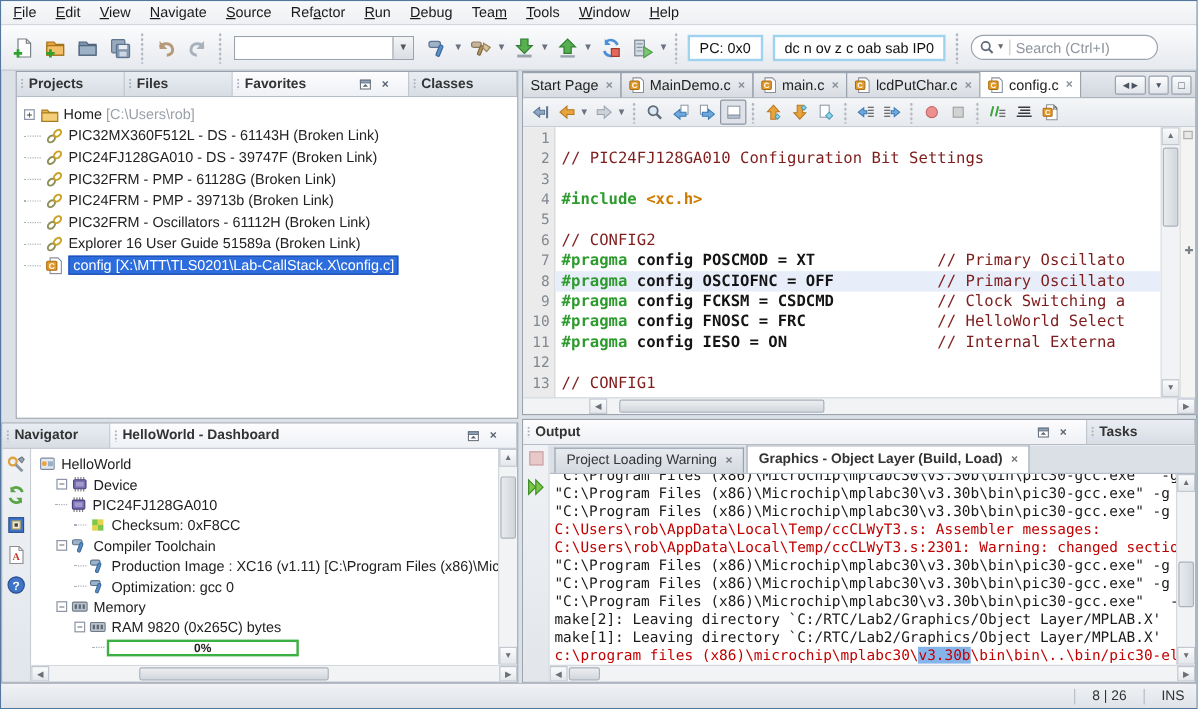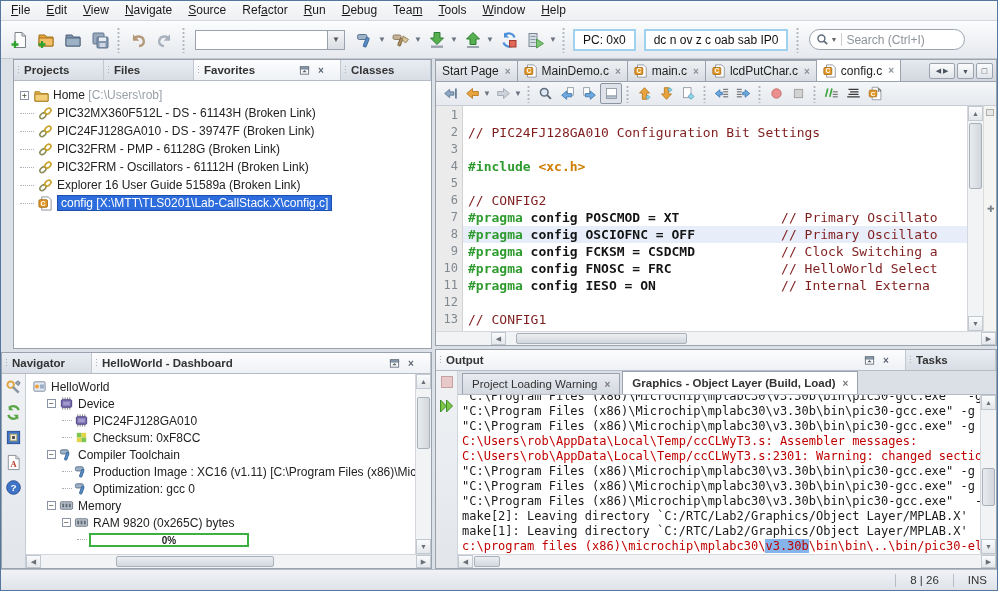--- a/index.html
+++ b/index.html
@@ -398,20 +398,30 @@
               <span class="lbl-box">PIC32FRM - PMP - 61128G (Broken Link)</span>
             </div>
             <div class="tree-row">
               <span class="dot-h"></span>
               <span class="ic">
                 <svg viewBox="0 0 16 16">
                   <ellipse cx="5.2" cy="10.4" rx="3.6" ry="2.5" transform="rotate(-42 5.2 10.4)" fill="none" stroke="#8f8f5a" stroke-width="1.8"></ellipse>
                   <ellipse cx="10.6" cy="5.4" rx="3.6" ry="2.5" transform="rotate(-42 10.6 5.4)" fill="none" stroke="#c9a227" stroke-width="1.8"></ellipse>
                 </svg>
               </span>
+              <span class="lbl-box">PIC24FRM - PMP - 39713b (Broken Link)</span>
+            </div>
+            <div class="tree-row">
+              <span class="dot-h"></span>
+              <span class="ic">
+                <svg viewBox="0 0 16 16">
+                  <ellipse cx="5.2" cy="10.4" rx="3.6" ry="2.5" transform="rotate(-42 5.2 10.4)" fill="none" stroke="#8f8f5a" stroke-width="1.8"></ellipse>
+                  <ellipse cx="10.6" cy="5.4" rx="3.6" ry="2.5" transform="rotate(-42 10.6 5.4)" fill="none" stroke="#c9a227" stroke-width="1.8"></ellipse>
+                </svg>
+              </span>
               <span class="lbl-box">PIC32FRM - Oscillators - 61112H (Broken Link)</span>
             </div>
             <div class="tree-row">
               <span class="dot-h"></span>
               <span class="ic">
                 <svg viewBox="0 0 16 16">
                   <ellipse cx="5.2" cy="10.4" rx="3.6" ry="2.5" transform="rotate(-42 5.2 10.4)" fill="none" stroke="#8f8f5a" stroke-width="1.8"></ellipse>
                   <ellipse cx="10.6" cy="5.4" rx="3.6" ry="2.5" transform="rotate(-42 10.6 5.4)" fill="none" stroke="#c9a227" stroke-width="1.8"></ellipse>
                 </svg>
               </span>
@@ -516,21 +526,21 @@
                   <span class="exp">−</span>
                   <span class="ic">
                     <svg viewBox="0 0 16 16">
                       <path d="M4 1.5v2.5M6.5 1.5v2.5M9 1.5v2.5M11.5 1.5v2.5M4 12v2.5M6.5 12v2.5M9 12v2.5M11.5 12v2.5" stroke="#777"></path>
                       <rect x="2.5" y="4" width="11" height="8" rx="1" fill="#7a6fb0" stroke="#4a4080"></rect>
                       <rect x="4.5" y="6" width="7" height="4" fill="#a29ace"></rect>
                     </svg>
                   </span>
                   <span>Device</span>
                 </div>
-                <div class="dash-row" style="padding-left: 36px;">
+                <div class="dash-row" style="padding-left: 20px;">
                   <span class="dot-h" style="width:10px"></span>
                   <span class="ic">
                     <svg viewBox="0 0 16 16">
                       <path d="M4 1.5v2.5M6.5 1.5v2.5M9 1.5v2.5M11.5 1.5v2.5M4 12v2.5M6.5 12v2.5M9 12v2.5M11.5 12v2.5" stroke="#777"></path>
                       <rect x="2.5" y="4" width="11" height="8" rx="1" fill="#7a6fb0" stroke="#4a4080"></rect>
                       <rect x="4.5" y="6" width="7" height="4" fill="#a29ace"></rect>
                     </svg>
                   </span>
                   <span>PIC24FJ128GA010</span>
                 </div>

